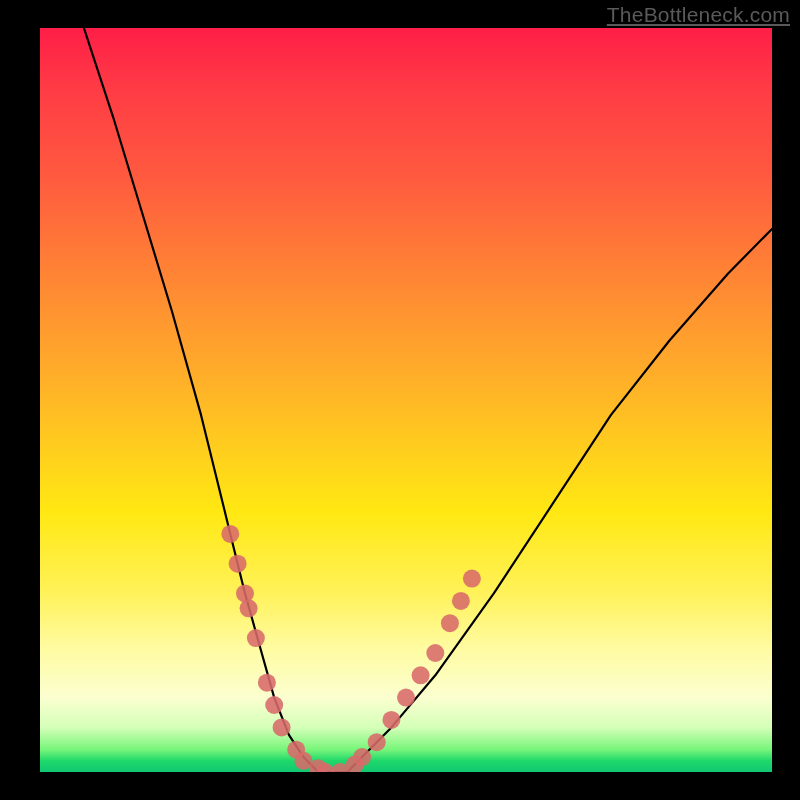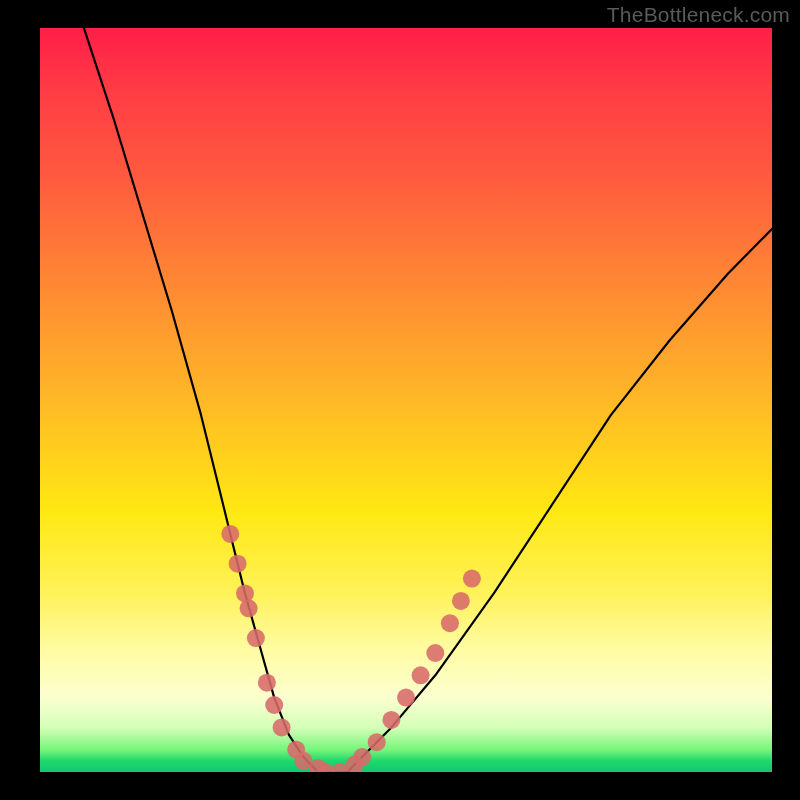--- a/index.html
+++ b/index.html
@@ -44,20 +44,21 @@
     );
   }
   .watermark {
     position: absolute;
     top: 3px;
     right: 10px;
     color: #5a5a5a;
     font-size: 21px;
     font-weight: 500;
     letter-spacing: 0.2px;
+    text-decoration: underline;
   }
   svg.curve {
     position: absolute;
     left: 0;
     top: 0;
     width: 732px;
     height: 744px;
   }
 </style>
 </head>

